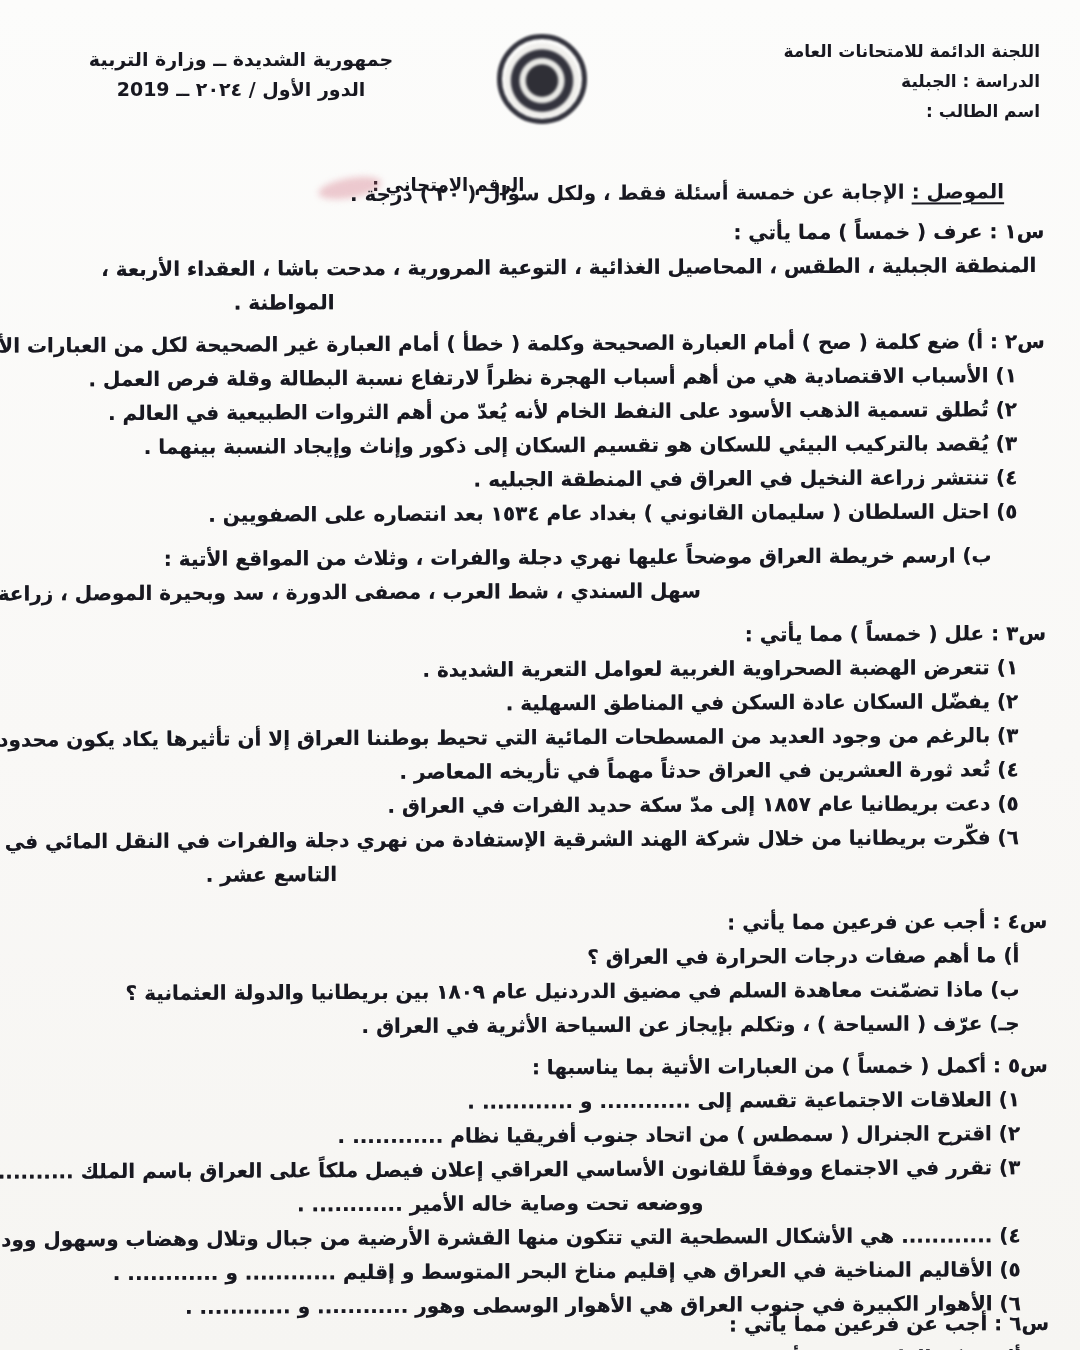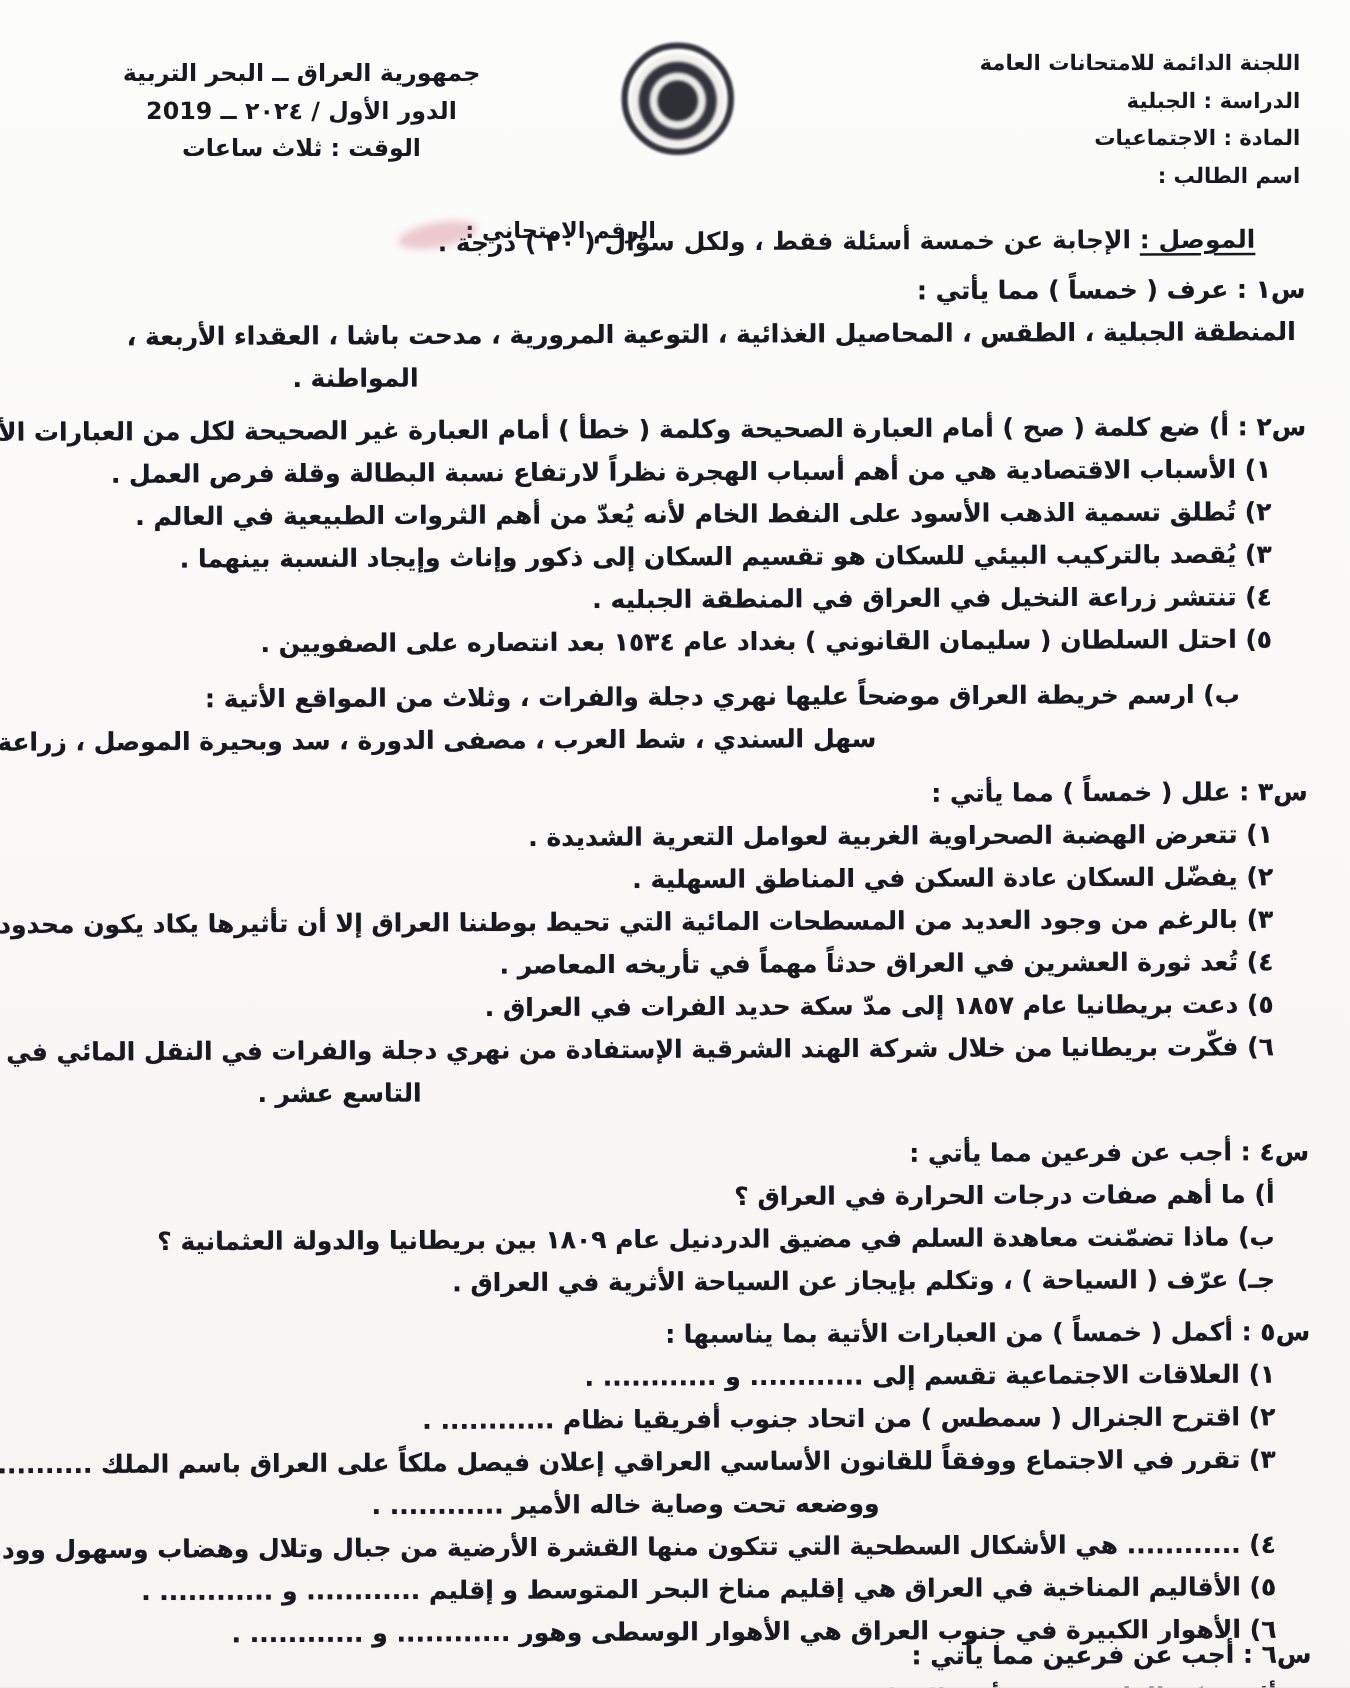--- a/index.html
+++ b/index.html
@@ -48,30 +48,28 @@
     background:rgba(205,95,115,.32);filter:blur(3px);transform:rotate(-10deg);}
 </style>
 </head>
 <body>
 
 <div class="sheet">
 
   <div class="h-right">
     <div>اللجنة الدائمة للامتحانات العامة</div>
     <div>الدراسة : الجبلية</div>
-    <div>المادة : الاجتماعيات</div>
     <div>اسم الطالب :</div>
   </div>
 
   <div class="seal"></div>
 
   <div class="h-left">
-    <div>جمهورية العراق ــ البحر التربية</div>
+    <div>جمهورية الشديدة ــ وزارة التربية</div>
     <div>الدور الأول /  ٢٠٢٤ ــ 2019</div>
-    <div>الوقت : ثلاث ساعات</div>
   </div>
 
   <div class="exam-number">الرقم الامتحاني :</div>
 
   <div class="smudge"></div>
 
   <div class="content">
     <div class="note">
       <span class="note-label">الموصل :</span>
       <span>الإجابة عن خمسة أسئلة فقط ، ولكل سؤال ( ٢٠ ) درجة .</span>

